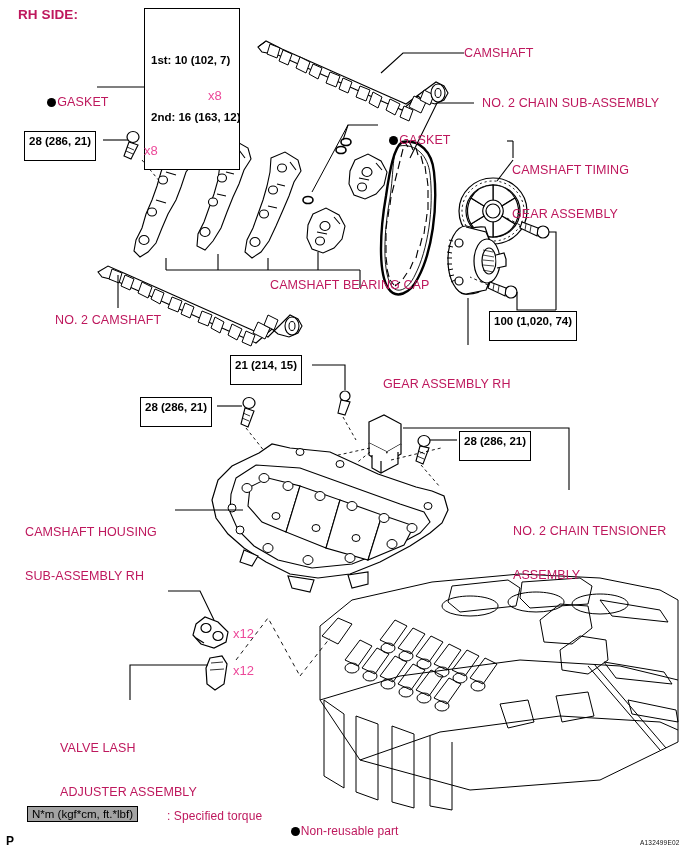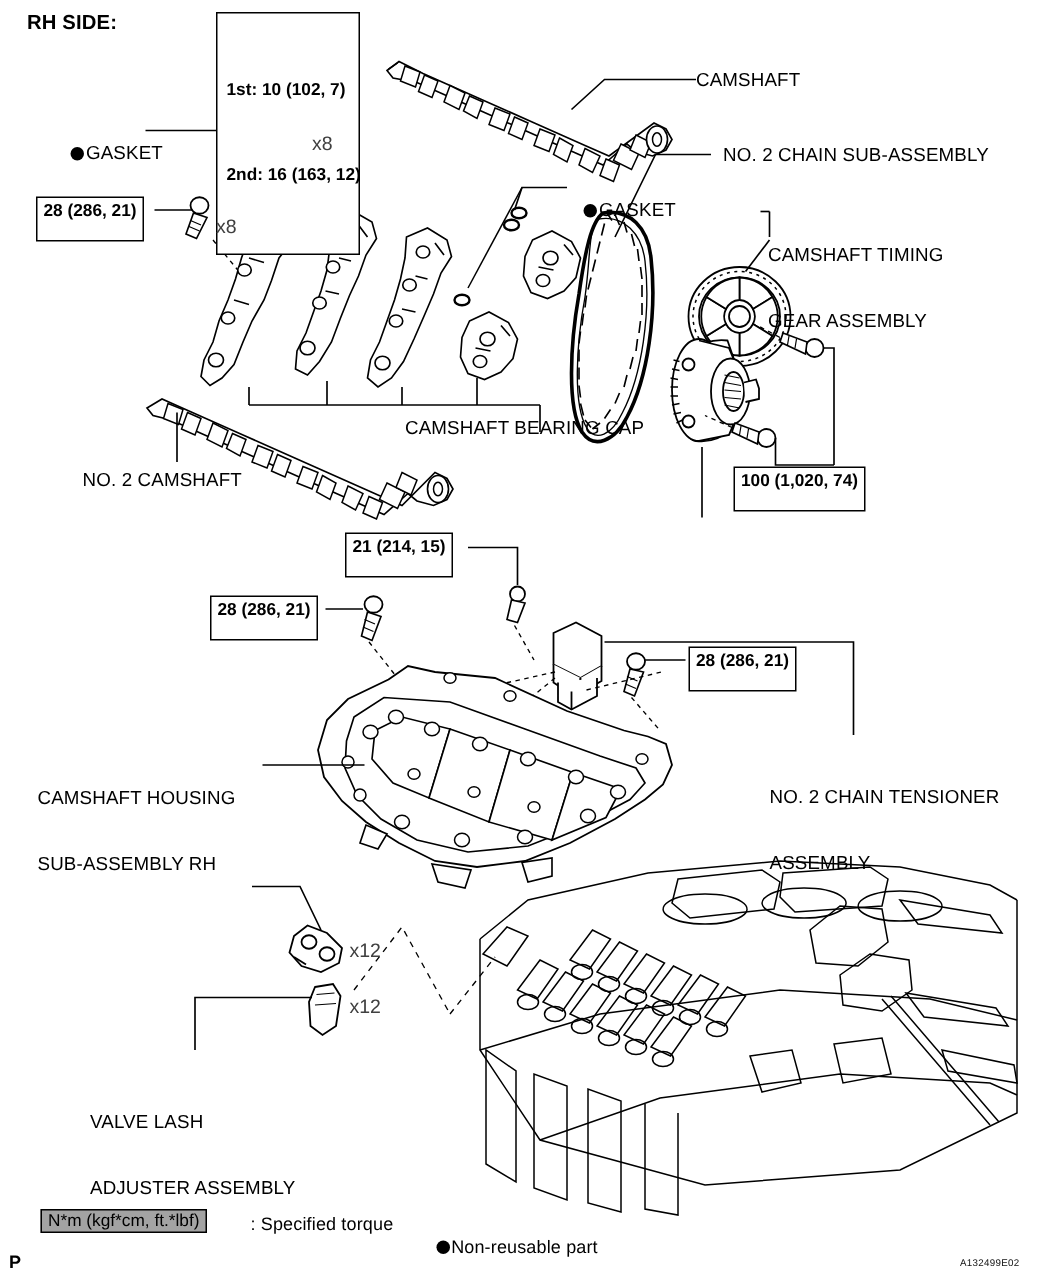--- a/index.html
+++ b/index.html
@@ -17,21 +17,21 @@
     width: 693px;
     height: 855px;
     background: #ffffff;
     overflow: hidden;
   }
   .lbl {
     position: absolute;
     font-family: "Liberation Sans", sans-serif;
     font-size: 12.5px;
     line-height: 14.5px;
-    color: #000000;
+    color: #be185d;
     white-space: pre;
     letter-spacing: 0.1px;
   }
   .lbl.bold {
     font-weight: bold;
   }
   .torque {
     position: absolute;
     font-family: "Liberation Sans", sans-serif;
     font-size: 11.5px;
@@ -44,21 +44,21 @@
     box-sizing: border-box;
   }
   .torque.two-line {
     line-height: 19px;
     padding: 4px 6px;
   }
   .qty {
     position: absolute;
     font-family: "Liberation Sans", sans-serif;
     font-size: 13px;
-    color: #404040;
+    color: #ec4899;
     white-space: pre;
   }
   .dot {
     display: inline-block;
     width: 9px;
     height: 9px;
     border-radius: 50%;
     background: #000;
     vertical-align: -1px;
     margin-right: 1px;
@@ -519,20 +519,21 @@
   <div class="lbl" style="left:512px; top:134px;">
     <div>CAMSHAFT TIMING</div>
     <div>GEAR ASSEMBLY</div>
   </div>
 
   <div class="lbl" style="left:270px; top:278px;">CAMSHAFT BEARING CAP</div>
 
   <div class="lbl" style="left:55px; top:313px;">NO. 2 CAMSHAFT</div>
 
   <div class="lbl" style="left:383px; top:348px;">
+    <div>GEAR ASSEMBLY RH</div>
   </div>
 
   <div class="lbl" style="left:25px; top:496px;">
     <div>CAMSHAFT HOUSING</div>
     <div>SUB-ASSEMBLY RH</div>
   </div>
 
   <div class="lbl" style="left:513px; top:495px;">
     <div>NO. 2 CHAIN TENSIONER</div>
     <div>ASSEMBLY</div>

